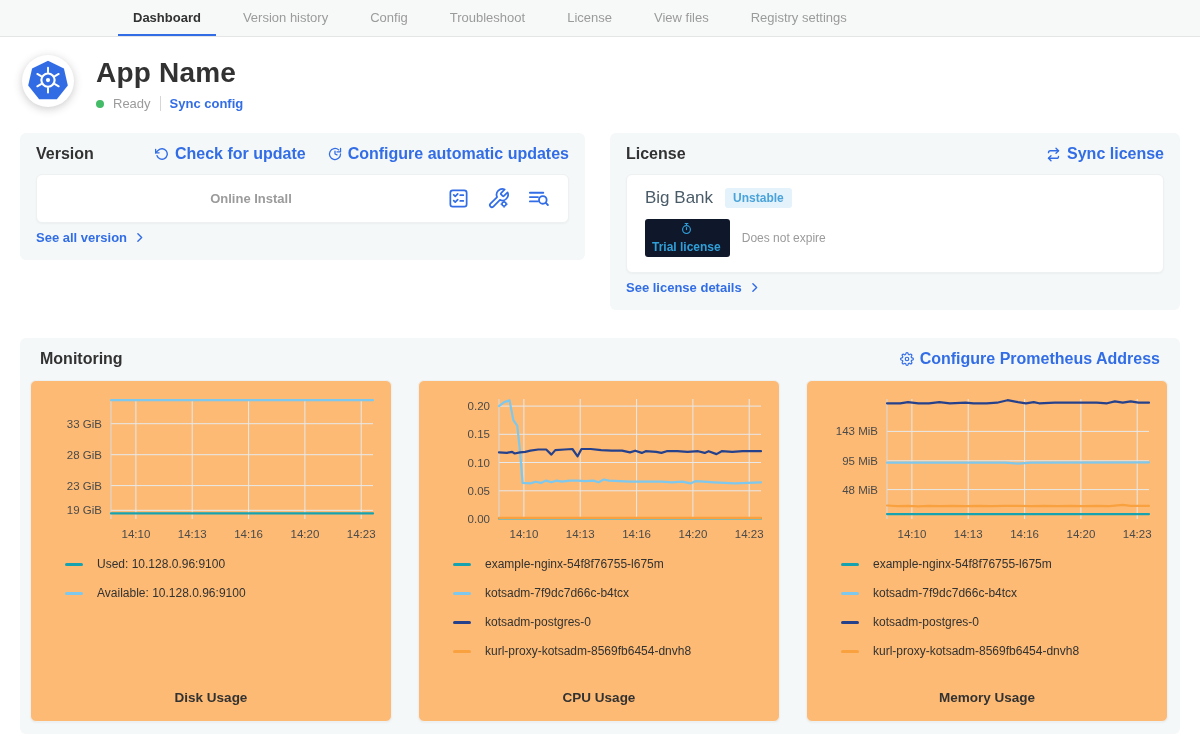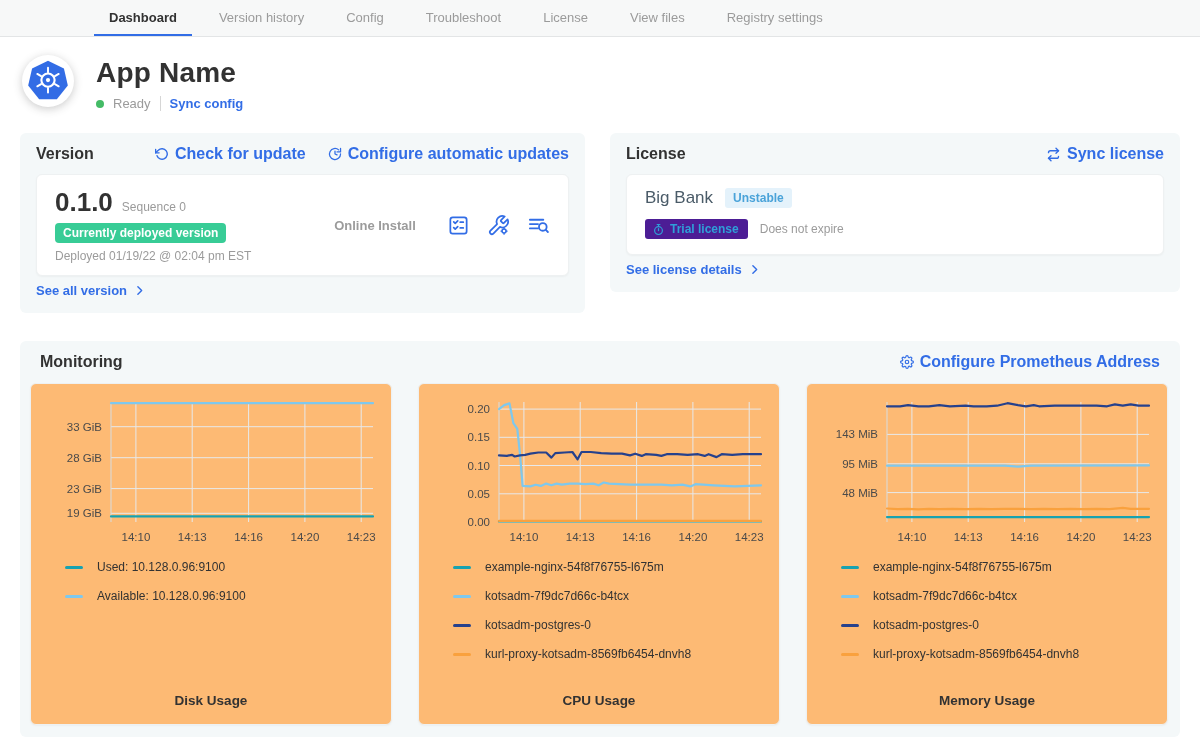--- a/index.html
+++ b/index.html
@@ -5,21 +5,21 @@
   * { box-sizing: border-box; }
   html,body { margin:0; padding:0; }
   body {
     width:1200px; height:746px; background:#fff;
     font-family:"Liberation Sans","DejaVu Sans",sans-serif;
     color:#323232; overflow:hidden;
   }
   
   .navbar {
     height:37px; background:#f7f8f8; border-bottom:1px solid #e3e5e6;
-    display:flex; align-items:stretch; padding-left:88px;
+    display:flex; align-items:stretch; padding-left:112px;
   }
   .tab {
     padding:0 15px; margin:0 6px; font-size:13px; color:#9b9b9b;
     display:flex; align-items:center; cursor:pointer;
     border-bottom:2px solid transparent; background:none; border-top:none; border-left:none; border-right:none;
     font-family:inherit;
   }
   .tab.active { color:#323232; font-weight:bold; border-bottom:2px solid #326de6; }
   
   .app-header { display:flex; align-items:flex-start; padding:18px 0 6px 22px; gap:22px; }
@@ -61,22 +61,22 @@
   .see-link { margin-top:7px; }
   .license-card { padding:13px 18px 15px; }
   .license-name-row { display:flex; align-items:center; gap:12px; }
   .license-customer { font-size:17px; font-weight:normal; color:#4a5b68; }
   .channel-badge {
     background:#e4f2fb; color:#4aa3d9; font-size:12px; font-weight:bold;
     padding:3px 8px; border-radius:3px;
   }
   .license-meta-row { display:flex; align-items:center; gap:12px; margin-top:11px; }
   .trial-badge {
-    background:#4c1d95; color:#2f9fd8; font-size:12px; font-weight:bold;
-    padding:3px 9px 3px 7px; border-radius:3px; display:inline-flex; align-items:center; gap:5px;
+    background:#0f172a; color:#2f9fd8; font-size:12px; font-weight:bold;
+    padding:3px 9px 3px 7px; border-radius:3px; display:inline-flex; align-items:center; gap:5px;flex-direction:column;
   }
   .expiry { font-size:12px; color:#9b9b9b; }
   
   .monitoring { margin:28px 20px 0; background:#f4f8f9; border-radius:6px; padding:12px 10px 12px; }
   .monitoring .panel-head { padding:0 10px; margin-bottom:12px; }
   .charts-row { display:flex; gap:26px; }
   .chart-card {
     background:#fdba74; border-radius:6px; border:1px solid #eef1f2; box-shadow:0 1px 2px rgba(0,0,0,.04);
     width:362px; height:342px; padding:12px 16px 16px; display:flex; flex-direction:column;
   }
@@ -146,28 +146,20 @@
             <path d="M21.5 12a9.5 9.5 0 1 1-3.2-7.1"></path>
               <polyline points="21.5 2.5 21.5 8.5 15.5 8.5"></polyline>
               <polyline points="12 7 12 12 15.5 13.6"></polyline>
           </svg>
           <span>Configure automatic updates</span>
         </button>
       </div>
     </div>
 
     <div class="white-card version-card">
-      <div class="version-left">
-        <div class="version-num-row">
-          <span class="version-number">0.1.0</span>
-          <span class="sequence">Sequence 0</span>
-        </div>
-        <span class="green-badge">Currently deployed version</span>
-        <div class="deployed">Deployed 01/19/22 @ 02:04 pm EST</div>
-      </div>
       <div class="install-type">Online Install</div>
       <div class="action-icons">
         <svg class="icon" width="23" height="23" viewBox="0 0 24 24" fill="none" stroke="currentColor" stroke-width="1.8" stroke-linecap="round" stroke-linejoin="round">
           <rect x="3.5" y="3.5" width="17" height="17" rx="2.5"></rect>
           <polyline points="7 8.2 8.6 9.8 11.2 7.2"></polyline>
           <polyline points="7 14.2 8.6 15.8 11.2 13.2"></polyline>
           <line x1="13.8" y1="8.5" x2="17" y2="8.5"></line>
           <line x1="13.8" y1="14.5" x2="17" y2="14.5"></line>
         </svg>
         <svg class="icon" width="23" height="23" viewBox="0 0 24 24" fill="none" stroke="currentColor" stroke-width="1.8" stroke-linecap="round" stroke-linejoin="round">

